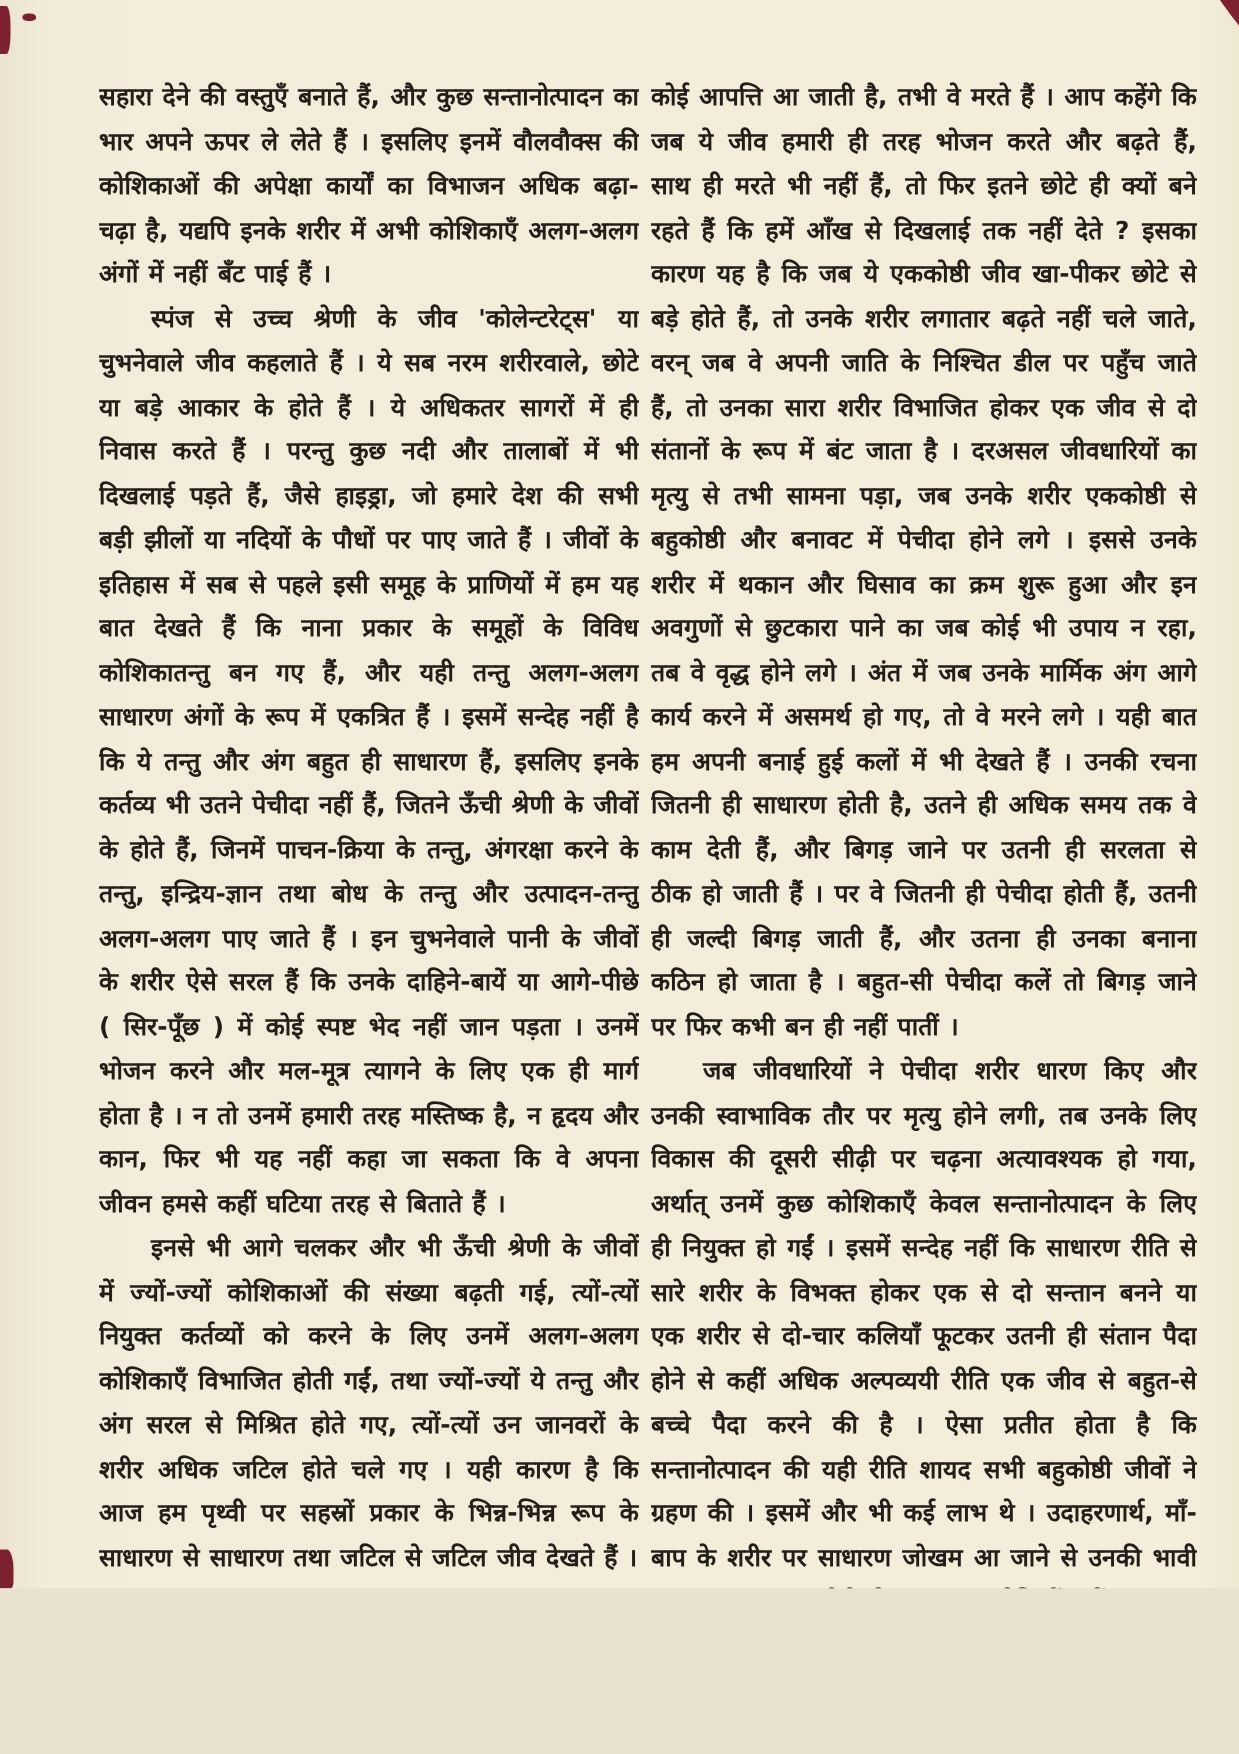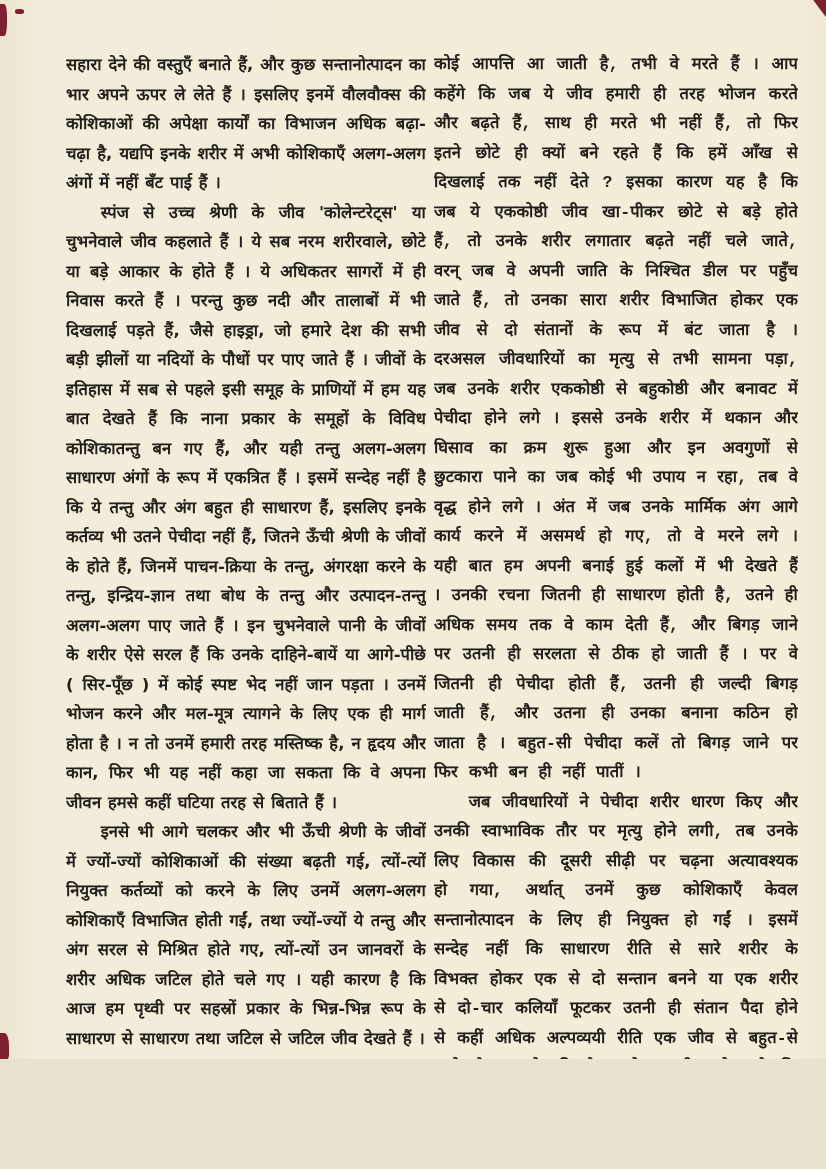--- a/index.html
+++ b/index.html
@@ -23,21 +23,21 @@
     width: 360px;
     height: 1050px;
     overflow: hidden;
     font-size: 16.5px;
     line-height: 29.5px;
     text-align: justify;
     letter-spacing: 0.1px;
     word-spacing: 1px;
   }
   .column.left  { left: 66px; }
-  .column.right { left: 434px; width: 364px; font-family: Liberation Mono, monospace; }
+  .column.right { left: 434px; width: 364px; }
   .column p {
     margin: 0;
     font-weight: 600;
   }
   .column p.indent { text-indent: 2.1em; }
   .section-heading {
     margin: 14px 0 10px 0;
     text-align: center;
     font-size: 19px;
     font-weight: 700;

